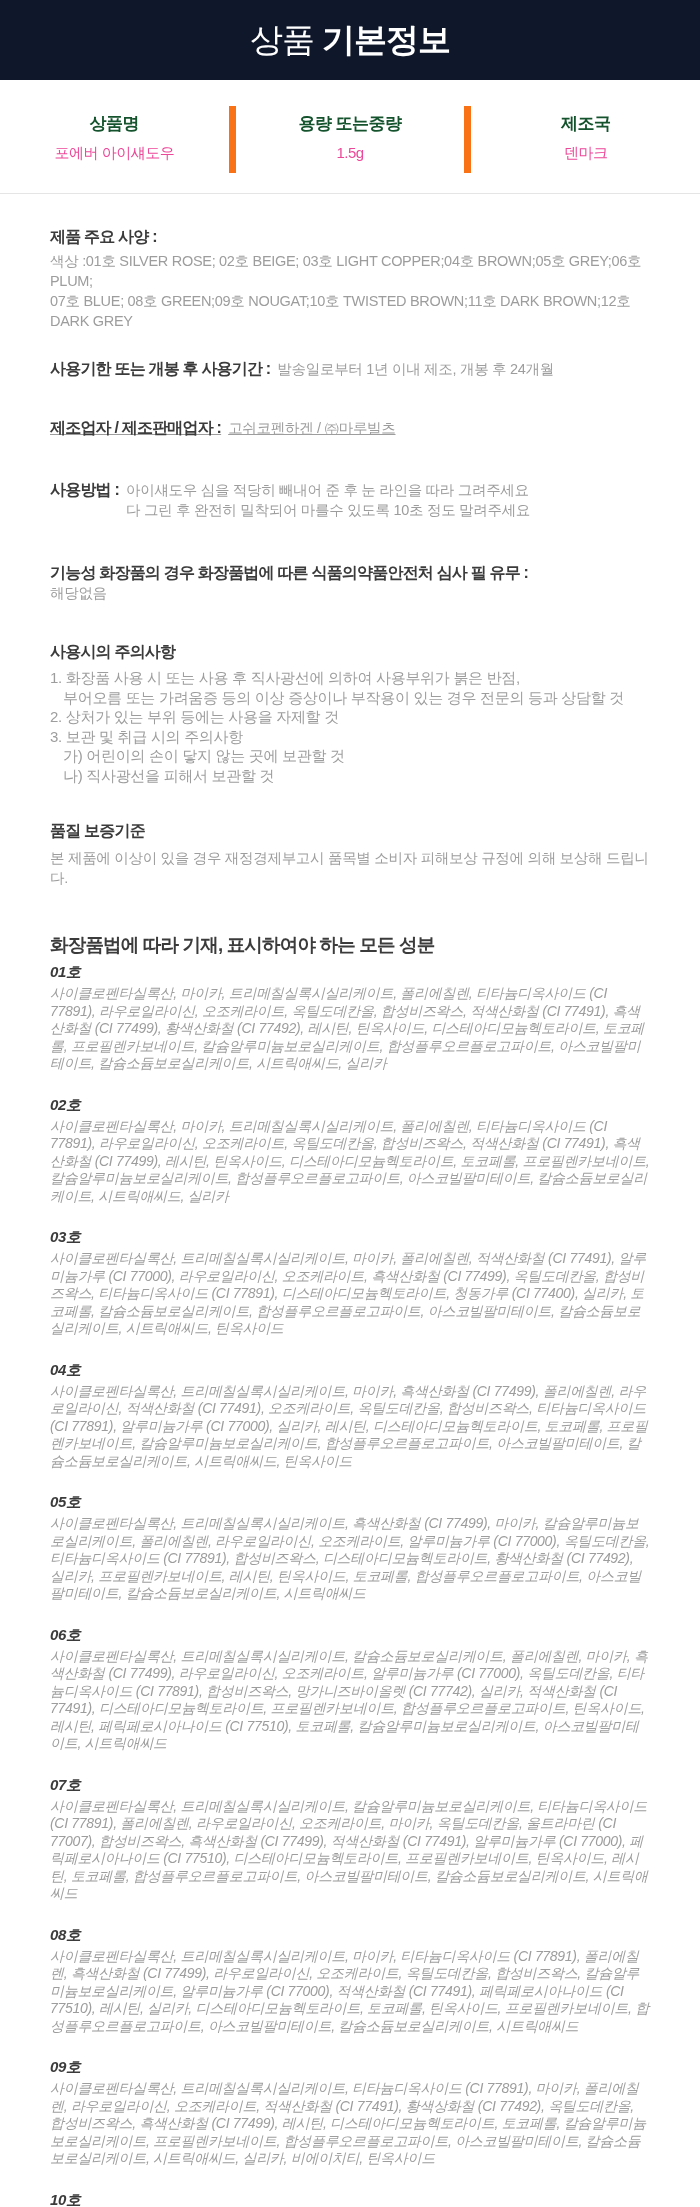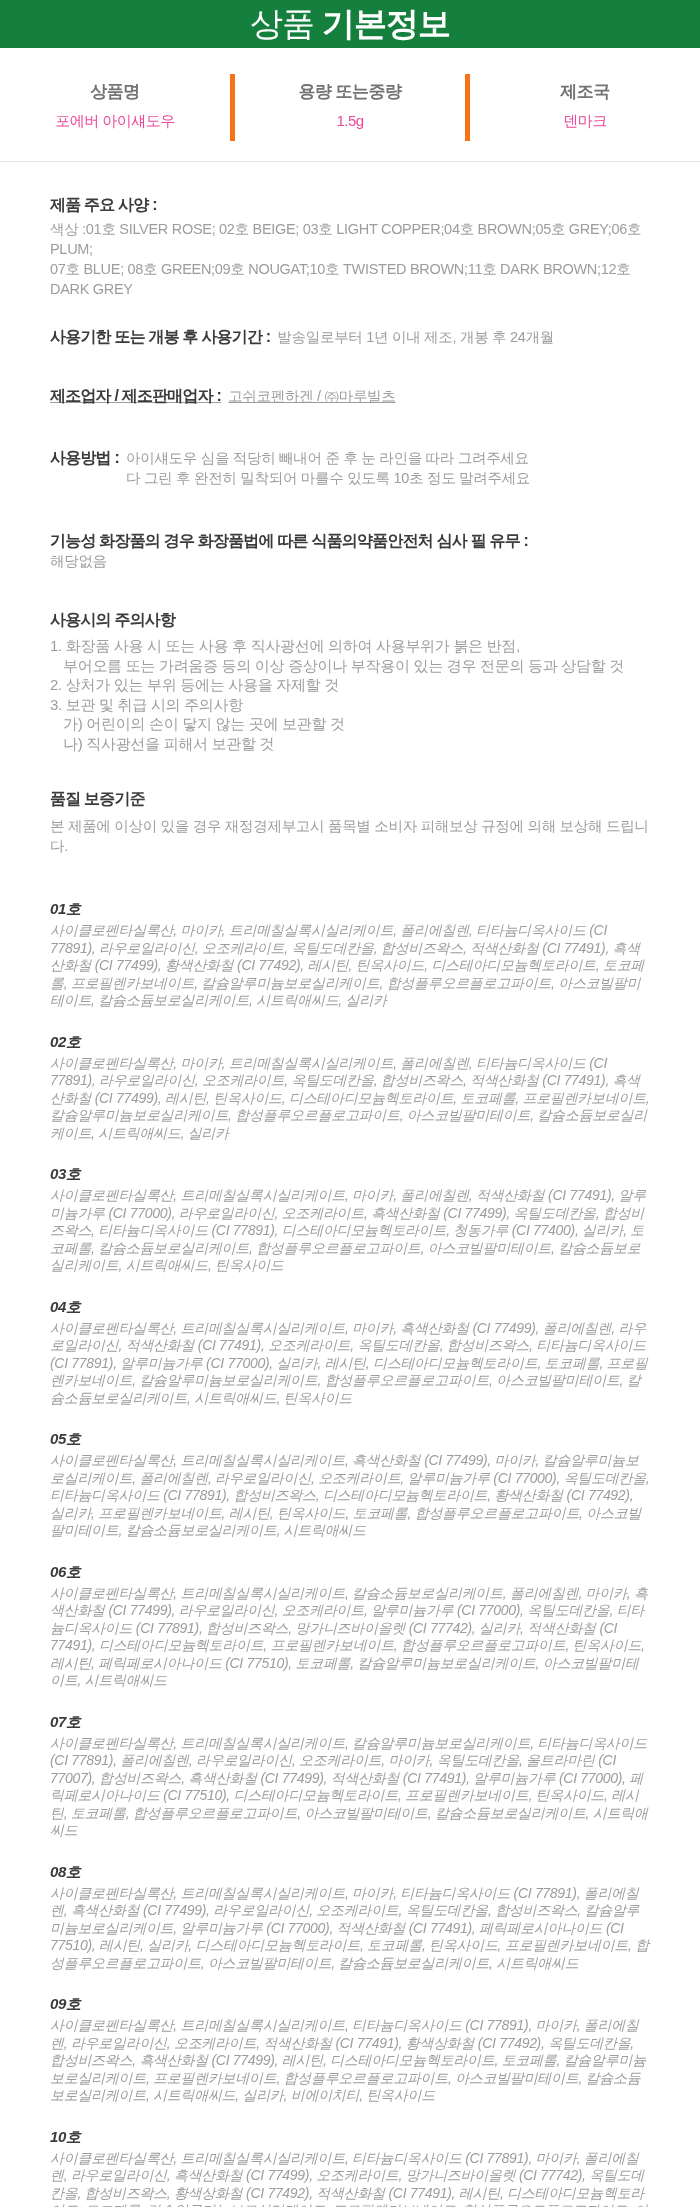--- a/index.html
+++ b/index.html
@@ -7,22 +7,22 @@
   body {
     width: 700px;
     min-height: 2207px;
     margin: 0 auto;
     font-family: "Liberation Sans", "DejaVu Sans", sans-serif;
     color: #9d9d9d;
   }
   
   .top-banner {
     width: 700px;
-    height: 48px;
-    background: #15803d;
+    height: 80px;
+    background: #0f172a;
     display: flex;
     align-items: center;
     justify-content: center;
   }
   .top-banner .title {
     color: #ffffff;
     font-size: 33px;
     letter-spacing: -1px;
   }
   .top-banner .title .t-light { font-weight: 300; }
@@ -31,25 +31,25 @@
   
   .info-row {
     display: flex;
     padding: 26px 0 20px 0;
   }
   .info-col {
     flex: 1 1 0;
     text-align: center;
     padding: 6px 0 10px 0;
   }
-  .info-col + .info-col { border-left: 5px solid #f97316; }
+  .info-col + .info-col { border-left: 7px solid #f97316; }
   .info-label {
     font-size: 17px;
     font-weight: 600;
-    color: #737373;
+    color: #14532d;
     letter-spacing: -0.5px;
     margin-bottom: 9px;
   }
   .info-value {
     font-size: 15px;
     color: #ec4899;
     letter-spacing: -0.5px;
   }
 
   .hdivider {
@@ -179,20 +179,21 @@
     <div class="caution-line indent">가) 어린이의 손이 닿지 않는 곳에 보관할 것</div>
     <div class="caution-line indent">나) 직사광선을 피해서 보관할 것</div>
   </section>
 
   <section class="sec-warranty">
     <span class="sec-label">품질 보증기준</span>
     <div class="body-line">본 제품에 이상이 있을 경우 재정경제부고시 품목별 소비자 피해보상 규정에 의해 보상해 드립니다.</div>
   </section>
 
   <section class="sec-ingredients">
+    <span class="sec-label">화장품법에 따라 기재, 표시하여야 하는 모든 성분</span>
 
     <div class="ing-block">
       <div class="ing-no">01호</div>
       <div class="ing-text">사이클로펜타실록산, 마이카, 트리메칠실록시실리케이트, 폴리에칠렌, 티타늄디옥사이드 (CI 77891), 라우로일라이신, 오조케라이트, 옥틸도데칸올, 합성비즈왁스, 적색산화철 (CI 77491), 흑색산화철 (CI 77499), 황색산화철 (CI 77492), 레시틴, 틴옥사이드, 디스테아디모늄헥토라이트, 토코페롤, 프로필렌카보네이트, 칼슘알루미늄보로실리케이트, 합성플루오르플로고파이트, 아스코빌팔미테이트, 칼슘소듐보로실리케이트, 시트릭애씨드, 실리카</div>
     </div>
     <div class="ing-block">
       <div class="ing-no">02호</div>
       <div class="ing-text">사이클로펜타실록산, 마이카, 트리메칠실록시실리케이트, 폴리에칠렌, 티타늄디옥사이드 (CI 77891), 라우로일라이신, 오조케라이트, 옥틸도데칸올, 합성비즈왁스, 적색산화철 (CI 77491), 흑색산화철 (CI 77499), 레시틴, 틴옥사이드, 디스테아디모늄헥토라이트, 토코페롤, 프로필렌카보네이트, 칼슘알루미늄보로실리케이트, 합성플루오르플로고파이트, 아스코빌팔미테이트, 칼슘소듐보로실리케이트, 시트릭애씨드, 실리카</div>
     </div>
     <div class="ing-block">

